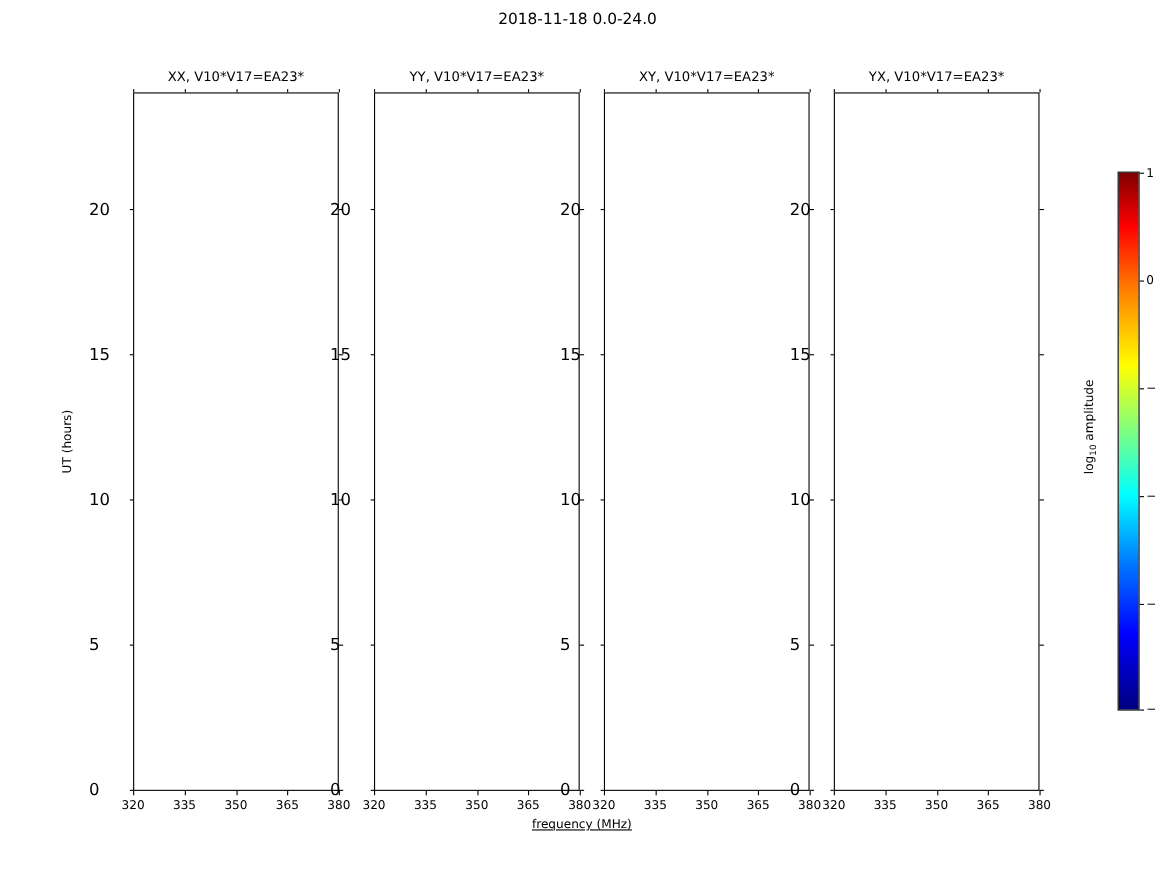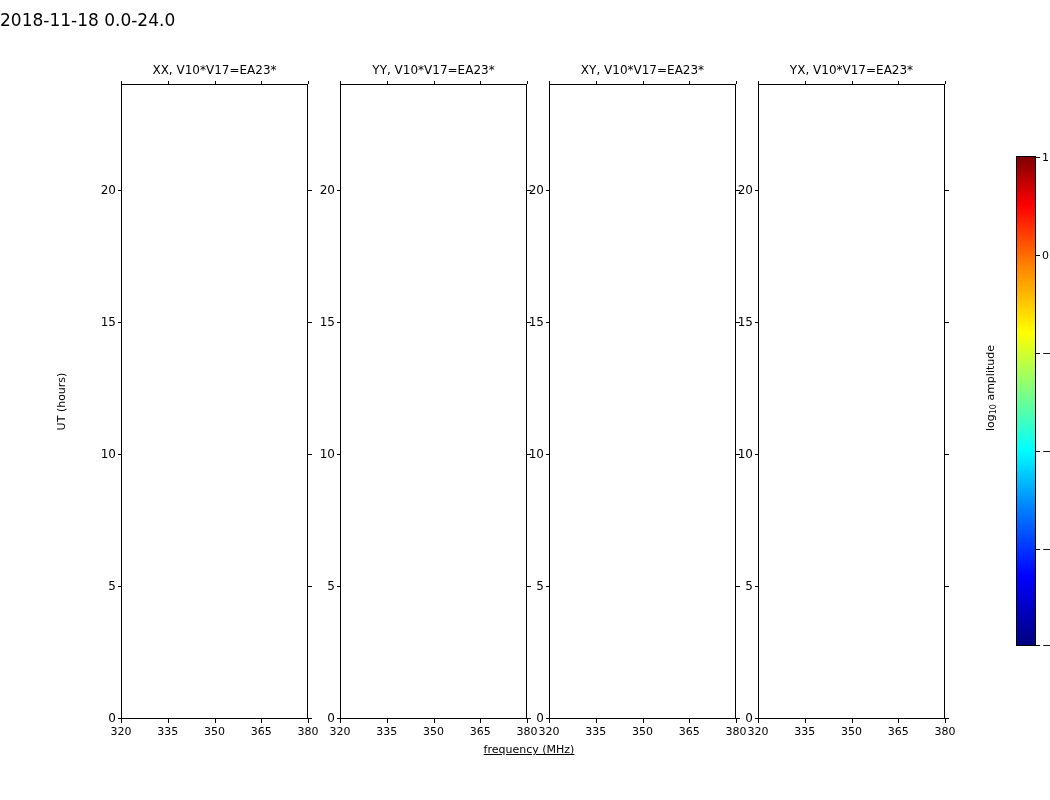--- a/index.html
+++ b/index.html
@@ -18,21 +18,22 @@
     position: absolute;
     left: 0; top: 0;
     width: 1050px;
     height: 800px;
   }
   .suptitle {
     position: absolute;
     left: 0;
     top: 10px;
     width: 1050px;
-    font-size: 17px;
+    text-align: center;
+    font-size: 14px;
     color: #000000;
   }
   .panel {
     position: absolute;
     box-sizing: border-box;
   }
   .panel-title {
     position: absolute;
     left: 0;
     top: -21px;
@@ -48,22 +49,21 @@
     width: 100%;
     height: 100%;
     border: 1px solid #000000;
     box-sizing: border-box;
     background: #ffffff;
   }
   .tick-y {
     position: absolute;
     right: 100%;
     width: 40px;
-    text-align: right;
-    font-size: 12px;
+    font-size: 15px;
     color: #000000;
     transform: translateY(-50%);
     padding-right: 5px;
     box-sizing: border-box;
   }
   .tick-y-mark {
     position: absolute;
     right: 100%;
     width: 3.5px;
     height: 1px;

